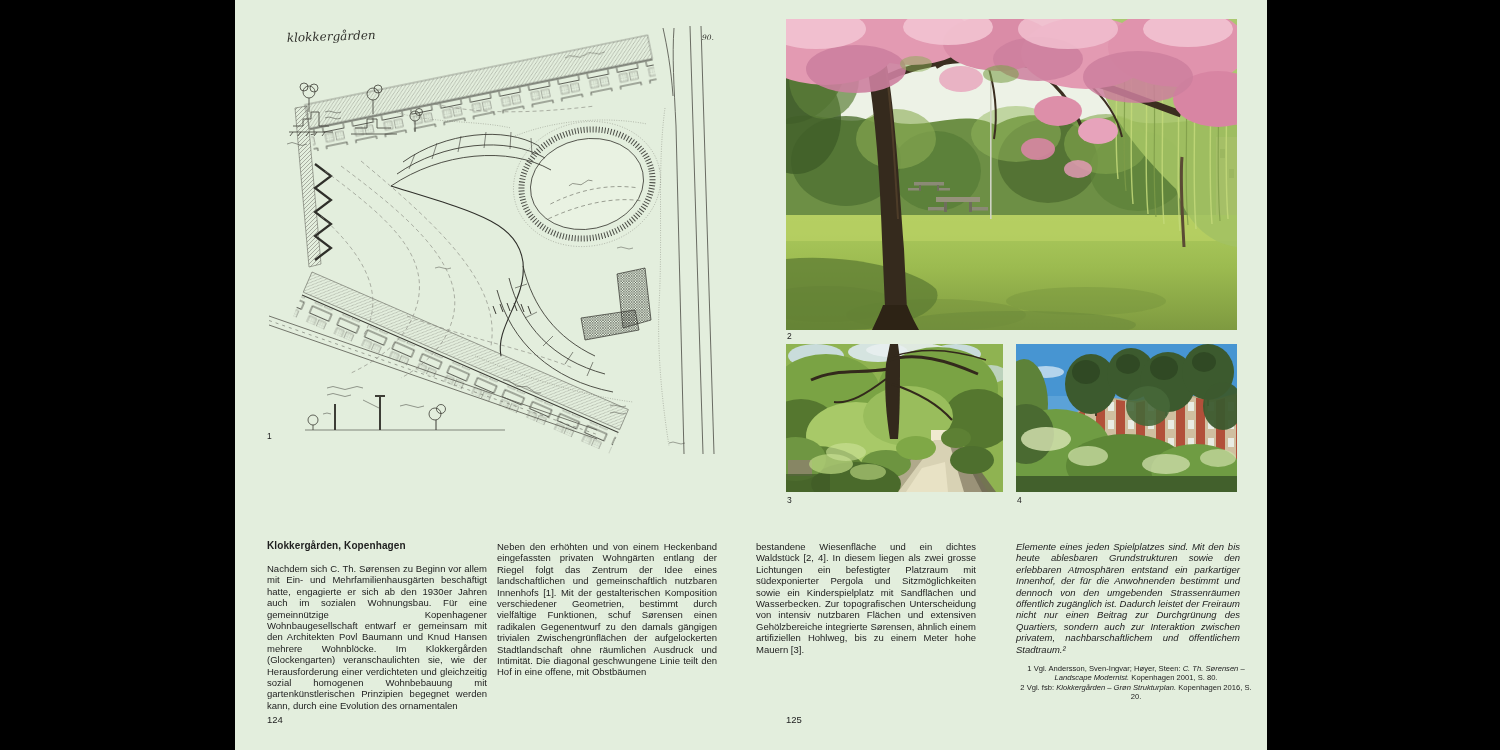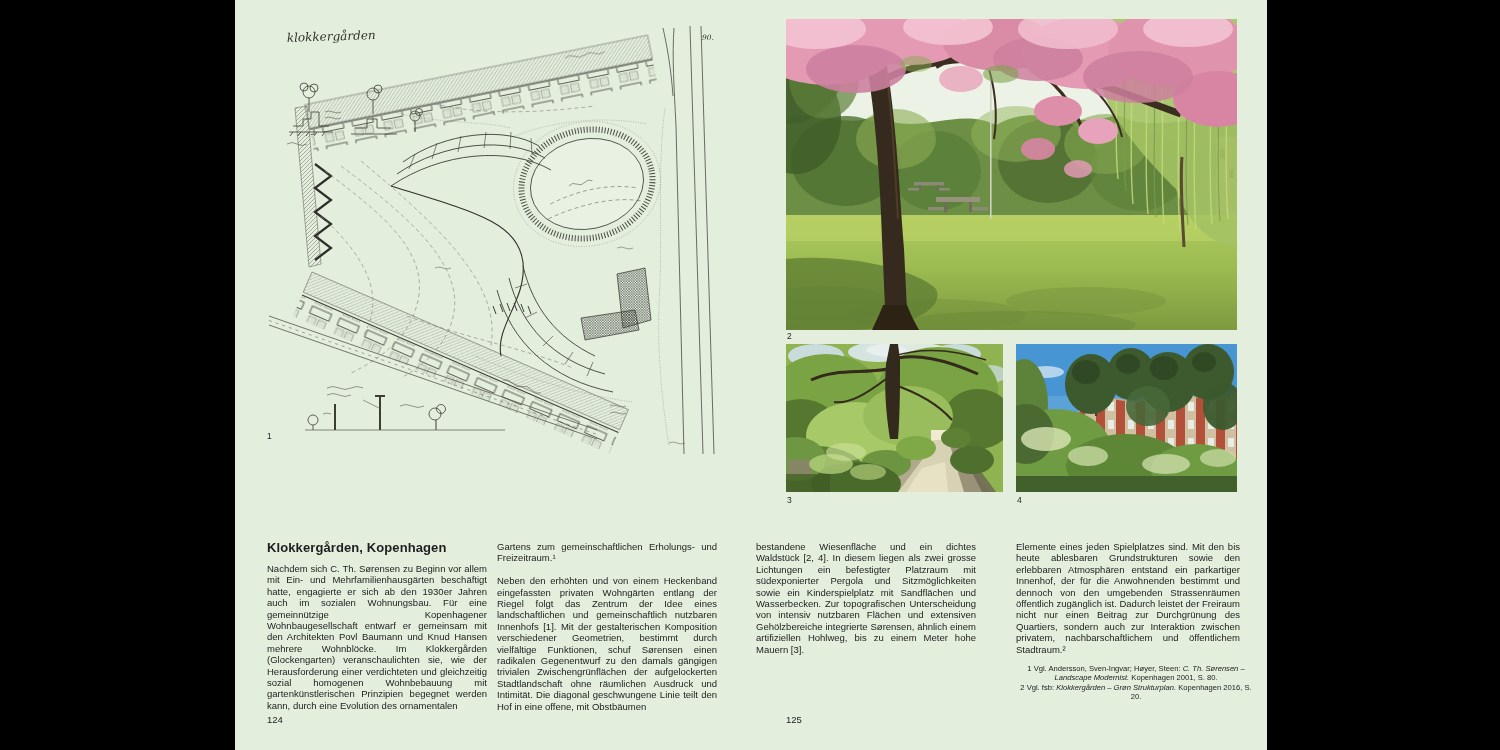--- a/index.html
+++ b/index.html
@@ -1,20 +1,20 @@
 <!DOCTYPE html>
 <html><head>
 <meta charset="utf-8">
 <style>
   html,body{margin:0;padding:0;background:#000;}
   body{width:1500px;height:750px;position:relative;overflow:hidden;
        font-family:"Liberation Sans",sans-serif;}
   .spread{position:absolute;left:235px;top:0;width:1032px;height:750px;background:#e3eedd;}
   .abs{position:absolute;}
-  .article-title{font-size:13px;font-weight:bold;color:#1e1e1e;letter-spacing:.1px;}
+  .article-title{font-size:10px;font-weight:bold;color:#1e1e1e;letter-spacing:.1px;}
   .col{width:220px;font-size:9.5px;line-height:11.4px;color:#222;text-align:justify;
        -webkit-hyphens:manual;hyphens:manual;}
   .col p{margin:0 0 11.4px 0;}
   .pagenum{font-size:9.5px;color:#222;}
   .figlabel{font-size:8.5px;color:#222;}
   .footnotes{width:240px;font-size:7.6px;line-height:9.4px;color:#222;}
   .footnotes p{margin:0;}
   .it{font-style:italic;}
   .photo{overflow:hidden;}
   .photo svg{display:block;}
@@ -178,21 +178,20 @@
   </div>
   <div class="abs figlabel" style="left:32px;top:431px;">1</div>
 
   <div class="abs article-title" style="left:32px;top:540px;width:230px;">Klokkergården, Kopenhagen</div>
 
   <div class="abs col" style="left:32px;top:563px;">
     <p>Nachdem sich C. Th. Sørensen zu Beginn vor allem mit Ein- und Mehrfamilienhausgärten beschäftigt hatte, engagierte er sich ab den 1930er Jahren auch im sozialen Wohnungsbau. Für eine gemeinnützige Kopenhagener Wohnbaugesellschaft entwarf er gemeinsam mit den Architekten Povl Baumann und Knud Hansen mehrere Wohnblöcke. Im Klokkergården (Glockengarten) veranschaulichten sie, wie der Herausforderung einer verdichteten und gleichzeitig sozial homogenen Wohnbebauung mit gartenkünstlerischen Prinzipien begegnet werden kann, durch eine Evolution des ornamentalen</p>
   </div>
 
   <div class="abs col" style="left:262px;top:541px;">
-    <p>Gartens zum gemeinschaftlichen Erholungs- und Freizeitraum.¹</p>
     <p>Neben den erhöhten und von einem Heckenband eingefassten privaten Wohngärten entlang der Riegel folgt das Zentrum der Idee eines landschaftlichen und gemeinschaftlich nutzbaren Innenhofs [1]. Mit der gestalterischen Komposition verschiedener Geometrien, bestimmt durch vielfältige Funktionen, schuf Sørensen einen radikalen Gegenentwurf zu den damals gängigen trivialen Zwischengrünflächen der aufgelockerten Stadtlandschaft ohne räumlichen Ausdruck und Intimität. Die diagonal geschwungene Linie teilt den Hof in eine offene, mit Obstbäumen</p>
   </div>
 
   <div class="abs pagenum" style="left:32px;top:714px;">124</div>
 
   <div class="abs photo" style="left:551px;top:19px;width:451px;height:311px;">
     <svg width="451" height="311" viewBox="0 0 451 311">
       <defs>
         <linearGradient id="lawn2" x1="0" y1="0" x2="0" y2="1">
           <stop offset="0" stop-color="#aecb5f"></stop>
@@ -395,21 +394,21 @@
       <ellipse cx="202" cy="114" rx="18" ry="9" fill="#cfe0a8" opacity="0.7"></ellipse>
       <rect x="0" y="132" width="221" height="16" fill="#42602c"></rect>
     </svg>
   </div>
   <div class="abs figlabel" style="left:782px;top:495px;">4</div>
 
   <div class="abs col" style="left:521px;top:541px;">
     <p>bestandene Wiesenfläche und ein dichtes Waldstück [2, 4]. In diesem liegen als zwei grosse Lichtungen ein befestigter Platzraum mit südexponierter Pergola und Sitzmöglichkeiten sowie ein Kinderspielplatz mit Sandflächen und Wasserbecken. Zur topografischen Unterscheidung von intensiv nutzbaren Flächen und extensiven Gehölzbereiche integrierte Sørensen, ähnlich einem artifiziellen Hohlweg, bis zu einem Meter hohe Mauern [3].</p>
   </div>
 
-  <div class="abs col" style="left:781px;top:541px;width:224px;">
+  <div class="abs col" style="left:781px;top:541px;width:224px;font-style:italic;">
     <p>Elemente eines jeden Spielplatzes sind. Mit den bis heute ablesbaren Grundstrukturen sowie den erlebbaren Atmosphären entstand ein parkartiger Innenhof, der für die Anwohnenden bestimmt und dennoch von den umgebenden Strassenräumen öffentlich zugänglich ist. Dadurch leistet der Freiraum nicht nur einen Beitrag zur Durchgrünung des Quartiers, sondern auch zur Interaktion zwischen privatem, nachbarschaftlichem und öffentlichem Stadtraum.²</p>
   </div>
 
   <div class="abs footnotes" style="left:781px;top:664px;text-align:center;">
       <p><span>1 Vgl. Andersson, Sven-Ingvar; Høyer, Steen: </span><span class="it">C. Th. Sørensen – Landscape Modernist.</span><span> Kopenhagen 2001, S. 80.</span></p>
       <p><span>2 Vgl. fsb: </span><span class="it">Klokkergården – Grøn Strukturplan.</span><span> Kopenhagen 2016, S. 20.</span></p>
     </div>
 
   <div class="abs pagenum" style="left:551px;top:714px;">125</div>
 

